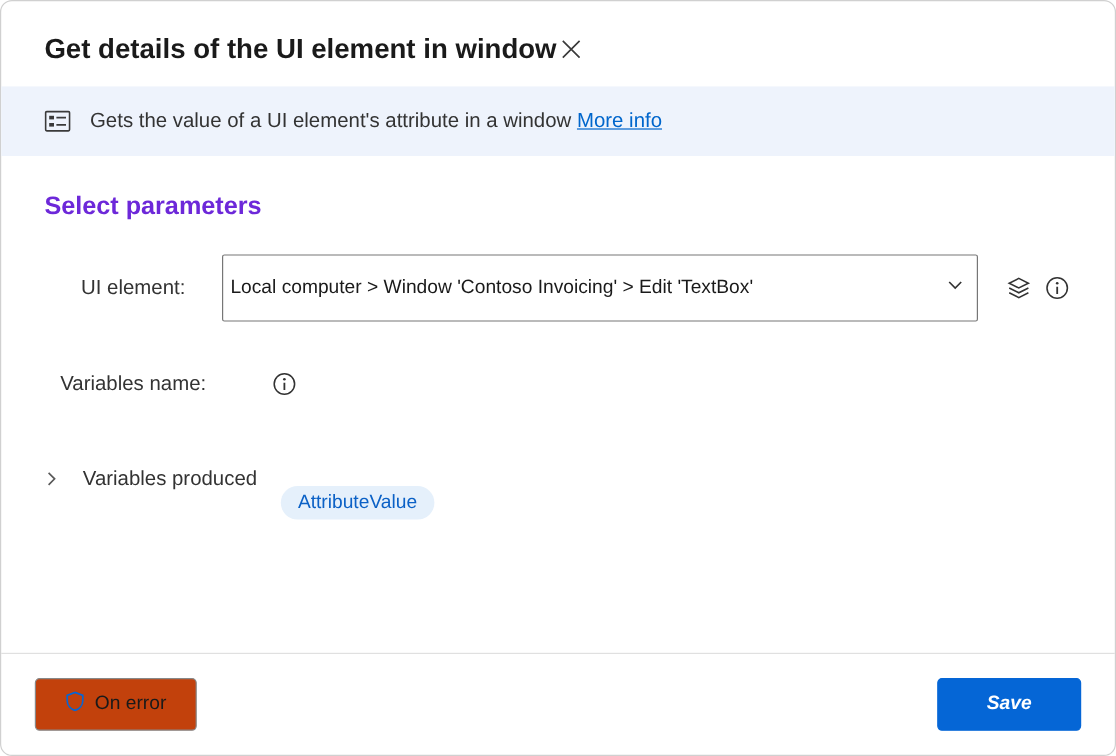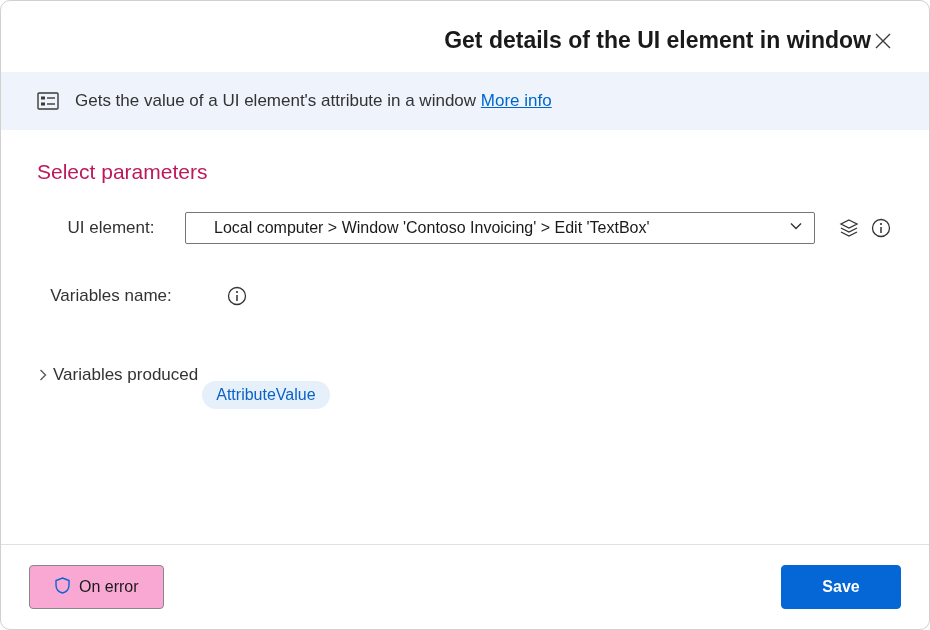--- a/index.html
+++ b/index.html
@@ -15,21 +15,21 @@
       height: 630px;
       border: 1px solid #d0d0d0;
       border-radius: 10px;
       display: flex;
       flex-direction: column;
       background: #fff;
     }
     .header {
       display: flex;
       align-items: center;
-      justify-content: flex-end;
+      justify-content: flex-start;
       padding: 26px 34px 18px 36px;
     }
     .title {
       font-size: 23px;
       font-weight: 600;
       color: #1a1a1a;
     }
     .close-btn {
       cursor: pointer;
       width: 24px;
@@ -61,47 +61,47 @@
       text-decoration: underline;
       margin-top: 30px;
     }
     .content {
       flex: 1;
       padding: 30px 36px;
       overflow: auto;
     }
     .section-heading {
       font-size: 21px;
-      color: #be185d;
+      color: #6d28d9;
       margin-bottom: 28px;
-      font-weight: 400;
+      font-weight: 700;
     }
     .row {
       display: flex;
       align-items: center;
       margin-bottom: 40px;
       text-align: center;
     }
     .label {
       width: 148px;
       font-size: 17px;
       color: #333;
       flex-shrink: 0;
     }
     .select-wrap {
       flex: 1;
       position: relative;
       margin-right: 14px;
     }
     .select {
       width: 100%;
-      height: 32px;
+      height: 56px;
       border: 1px solid #767676;
       border-radius: 2px;
-      padding: 0 40px 0 28px;
+      padding: 0 40px 0 6px;
       font-size: 16px;
       color: #1a1a1a;
       background: #fff;
       display: flex;
       align-items: center;
       cursor: pointer;
     }
     .chevron {
       position: absolute;
       right: 12px;
@@ -120,21 +120,21 @@
       color: #333;
       margin-left: 8px;
     }
     .spacer-icon {
       width: 24px;
       margin-left: 8px;
     }
     .vars-row {
       display: flex;
       align-items: center;
-      gap: 4px;
+      gap: 20px;
       margin-top: -8px;
     }
     .chevron-right {
       color: #5a5a5a;
       cursor: pointer;
       display: flex;
       align-items: center;
     }
     .vars-label {
       font-size: 17px;
@@ -160,29 +160,30 @@
       height: 44px;
       padding: 0 24px;
       border-radius: 4px;
       font-size: 16px;
       cursor: pointer;
       display: flex;
       align-items: center;
       justify-content: center;
       gap: 8px;
       border: 1px solid #888;
-      background: #f9a8d4;
+      background: #c2410c;
       color: #1a1a1a;
       min-width: 120px;
     }
     .btn.primary {
       background: #0566d6;
       border-color: #0566d6;
       color: #fff;
       font-weight: 600;
+      font-style: italic;
     }
     .footer-right {
       display: flex;
       gap: 18px;
     }
     .shield-icon { color: #0566d6; }
   </style>
 </head>
 <body>
 

